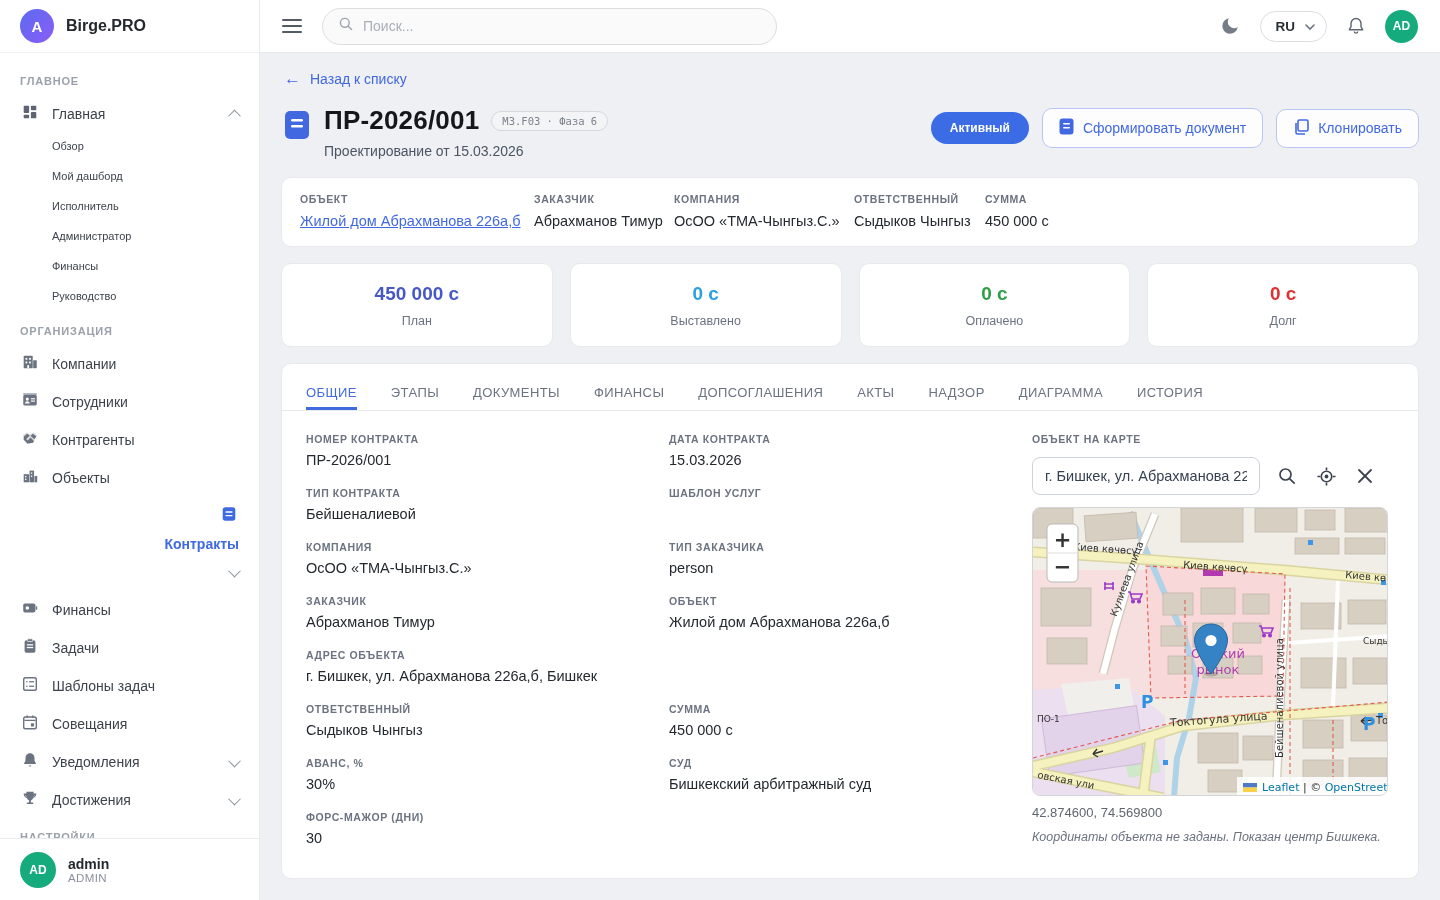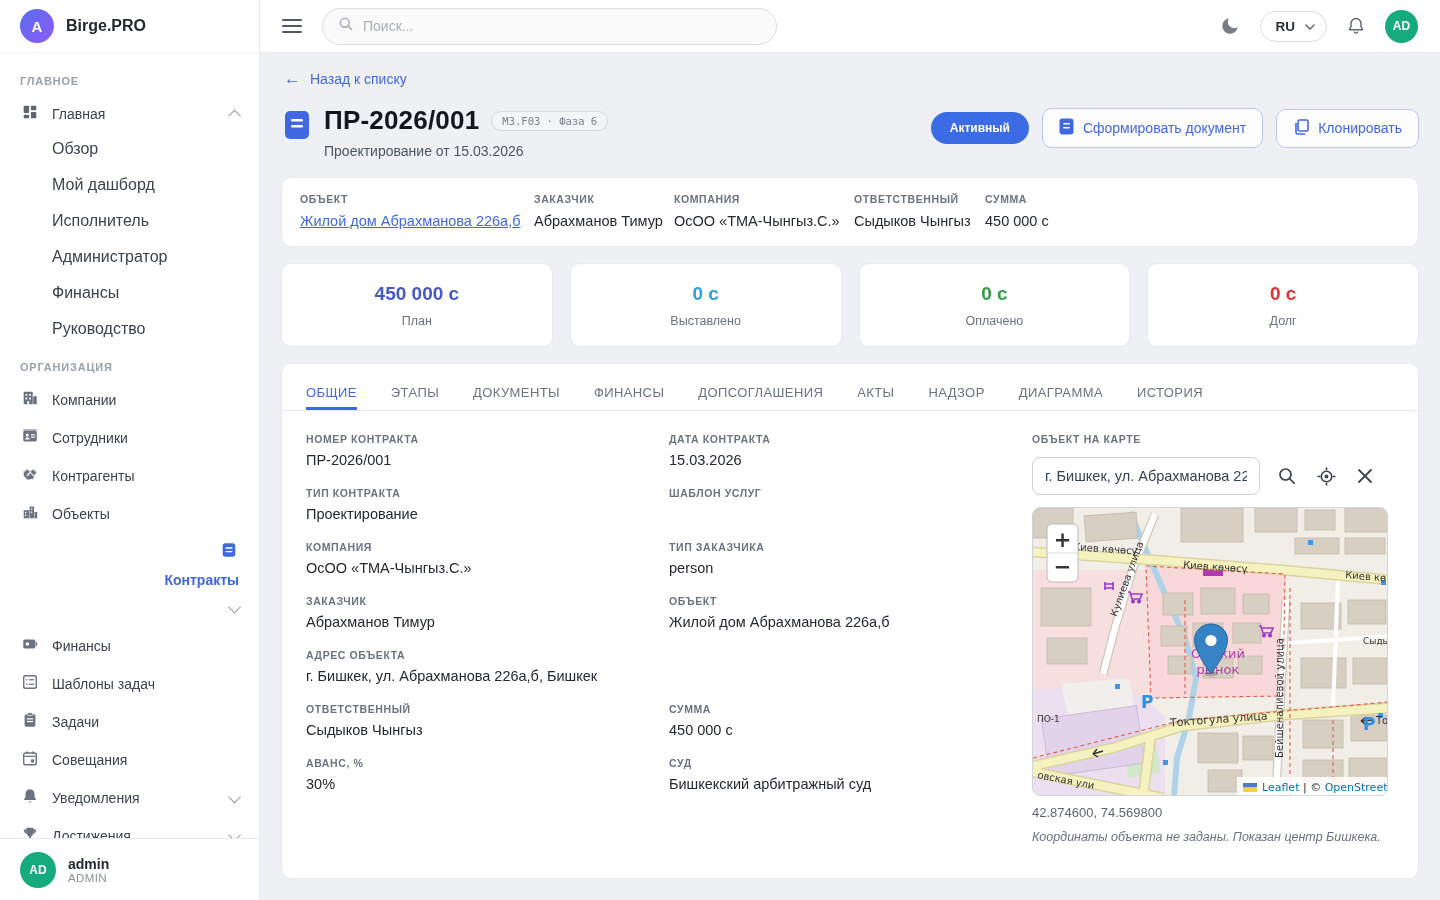--- a/index.html
+++ b/index.html
@@ -12,21 +12,21 @@
   .sidebar { width:260px; flex-shrink:0; background:#fff; border-right:1px solid #e8eaed; position:relative; overflow:hidden; }
   .logo-row { height:53px; display:flex; align-items:center; gap:12px; padding:0 20px; border-bottom:1px solid #eef0f2; }
   .logo-badge { width:34px; height:34px; border-radius:50%; background:linear-gradient(135deg,#5a6cf0,#8b5cf6); color:#fff; font-weight:700; font-size:15px; display:flex; align-items:center; justify-content:center; }
   .logo-name { font-weight:700; font-size:16px; color:#24292f; }
   .nav { padding:8px 0 0; }
   .section-label { font-size:11px; font-weight:700; letter-spacing:.8px; color:#9aa1ab; padding:14px 20px 6px; }
   .nav-item { display:flex; align-items:flex-end; gap:12px; padding:9px 20px; font-size:14px; color:#3d434c; cursor:pointer; }
   .nav-item .ico { width:20px; height:20px; flex-shrink:0; display:flex; align-items:center; justify-content:center; }
   .nav-item .chev { margin-left:auto; color:#8b919b; }
   .nav-item.active { color:#3f6ae0; font-weight:700;flex-direction:column; }
-  .sub-item { padding:9px 20px 9px 52px; font-size:16px; color:#3d434c; cursor:pointer; }
+  .sub-item { padding:9px 20px 9px 52px; font-size:11px; color:#3d434c; cursor:pointer; }
   .chevron { width:9px; height:9px; border-right:1.6px solid #8b919b; border-bottom:1.6px solid #8b919b; display:inline-block; }
   .chevron.up { transform:rotate(-135deg) translate(-1px,-1px); }
   .chevron.down { transform:rotate(45deg) translate(-1px,-1px); }
   .sidebar-footer { position:absolute; left:0; right:0; bottom:0; height:62px; background:#fff; border-top:1px solid #e8eaed; display:flex; align-items:center; gap:12px; padding:0 20px; }
   .avatar-green { width:36px; height:36px; border-radius:50%; background:#16ab7c; color:#fff; font-size:12px; font-weight:700; display:flex; align-items:center; justify-content:center; }
   .footer-name { font-weight:700; font-size:14px; color:#24292f; }
   .footer-role { font-size:11.5px; color:#8b919b; letter-spacing:.4px; }
 
   
   .main { flex:1; min-width:0; display:flex; flex-direction:column; }
@@ -201,39 +201,39 @@
               <rect x="2.5" y="5" width="13.5" height="10" rx="2" fill="#6b7280"></rect>
               <circle cx="7" cy="10" r="2" fill="#fff"></circle>
               <rect x="16.5" y="8" width="1.5" height="4" rx="0.7" fill="#6b7280"></rect>
             </svg>
           </span>
         <span>Финансы</span>
       </div>
       <div class="nav-item">
         <span class="ico">
             <svg width="18" height="18" viewBox="0 0 20 20">
+              <rect x="4" y="3.5" width="12" height="14" rx="2" fill="#6b7280"></rect>
+              <rect x="7" y="2" width="6" height="3" rx="1" fill="#6b7280" stroke="#fff" stroke-width="0.8"></rect>
+              <rect x="6.5" y="8" width="7" height="1.4" fill="#fff"></rect>
+              <rect x="6.5" y="11" width="7" height="1.4" fill="#fff"></rect>
+            </svg>
+          </span>
+        <span>Задачи</span>
+      </div>
+      <div class="nav-item">
+        <span class="ico">
+            <svg width="18" height="18" viewBox="0 0 20 20">
               <rect x="3" y="3" width="14" height="14" rx="2" fill="none" stroke="#6b7280" stroke-width="1.6"></rect>
               <circle cx="6.5" cy="7.5" r="0.9" fill="#6b7280"></circle>
               <circle cx="6.5" cy="12.5" r="0.9" fill="#6b7280"></circle>
               <rect x="9" y="6.8" width="5.5" height="1.4" fill="#6b7280"></rect>
               <rect x="9" y="11.8" width="5.5" height="1.4" fill="#6b7280"></rect>
             </svg>
           </span>
         <span>Шаблоны задач</span>
-      </div>
-      <div class="nav-item">
-        <span class="ico">
-            <svg width="18" height="18" viewBox="0 0 20 20">
-              <rect x="4" y="3.5" width="12" height="14" rx="2" fill="#6b7280"></rect>
-              <rect x="7" y="2" width="6" height="3" rx="1" fill="#6b7280" stroke="#fff" stroke-width="0.8"></rect>
-              <rect x="6.5" y="8" width="7" height="1.4" fill="#fff"></rect>
-              <rect x="6.5" y="11" width="7" height="1.4" fill="#fff"></rect>
-            </svg>
-          </span>
-        <span>Задачи</span>
       </div>
       <div class="nav-item">
         <span class="ico">
             <svg width="18" height="18" viewBox="0 0 20 20">
               <rect x="3" y="4.5" width="14" height="13" rx="2" fill="none" stroke="#6b7280" stroke-width="1.6"></rect>
               <rect x="6" y="2.5" width="1.6" height="3" rx="0.8" fill="#6b7280"></rect>
               <rect x="12.4" y="2.5" width="1.6" height="3" rx="0.8" fill="#6b7280"></rect>
               <rect x="3.8" y="7.5" width="12.4" height="1.4" fill="#6b7280"></rect>
               <rect x="11" y="11.5" width="3.5" height="3.5" fill="#6b7280"></rect>
             </svg>
@@ -418,41 +418,45 @@
 
         <div class="detail-grid">
 
           <div>
             <div class="field">
                 <div class="f-label">НОМЕР КОНТРАКТА</div>
                 <div class="f-value">ПР-2026/001</div>
               </div>
             <div class="field">
                 <div class="f-label">ТИП КОНТРАКТА</div>
-                <div class="f-value">Проектирование</div>
+                <div class="f-value">Бейшеналиевой</div>
               </div>
             <div class="field">
                 <div class="f-label">КОМПАНИЯ</div>
                 <div class="f-value">ОсОО «ТМА-Чынгыз.С.»</div>
               </div>
             <div class="field">
                 <div class="f-label">ЗАКАЗЧИК</div>
                 <div class="f-value">Абрахманов Тимур</div>
               </div>
             <div class="field">
                 <div class="f-label">АДРЕС ОБЪЕКТА</div>
                 <div class="f-value">г. Бишкек, ул. Абрахманова 226а,б, Бишкек</div>
               </div>
             <div class="field">
                 <div class="f-label">ОТВЕТСТВЕННЫЙ</div>
                 <div class="f-value">Сыдыков Чынгыз</div>
               </div>
             <div class="field">
                 <div class="f-label">АВАНС, %</div>
                 <div class="f-value">30%</div>
+              </div>
+            <div class="field">
+                <div class="f-label">ФОРС-МАЖОР (ДНИ)</div>
+                <div class="f-value">30</div>
               </div>
           </div>
 
           <div>
             <div class="field">
                 <div class="f-label">ДАТА КОНТРАКТА</div>
                 <div class="f-value">15.03.2026</div>
               </div>
             <div class="field">
                 <div class="f-label">ШАБЛОН УСЛУГ</div>

